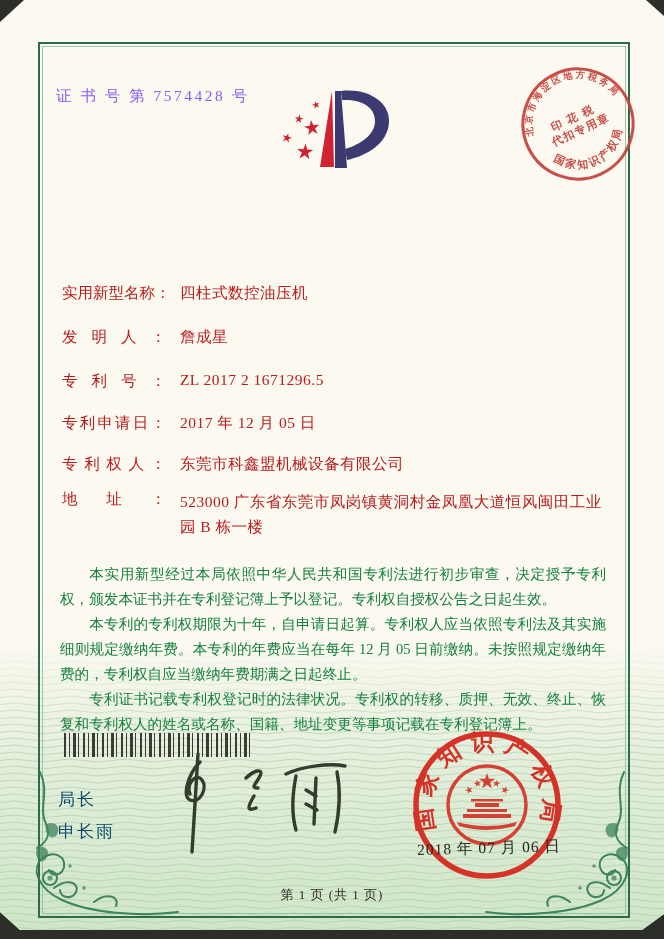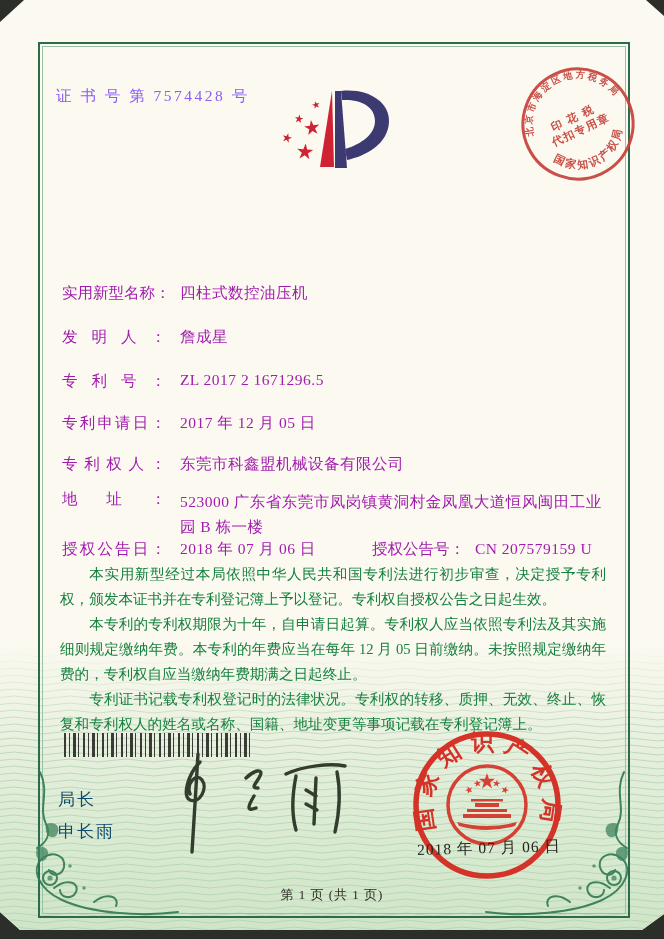--- a/index.html
+++ b/index.html
@@ -22,21 +22,21 @@
   
   .frame{position:absolute;left:38px;top:42px;width:588px;height:872px;z-index:1;
     border:2.5px solid #2c6b4e;}
   .frame::after{content:"";position:absolute;inset:2px;border:1px solid #9ac2a5;}
   .content{position:absolute;inset:0;z-index:3;}
   .cert-no{position:absolute;left:56px;top:86px;font-size:15.5px;letter-spacing:2.5px;color:#8b5cf6;}
   .logo{position:absolute;left:264px;top:72px;z-index:3;}
   .tax-stamp{position:absolute;left:514px;top:58px;z-index:4;opacity:.92;}
   .title{position:absolute;left:0;top:188px;width:100%;text-align:center;
     font-size:34px;font-weight:600;letter-spacing:10px;color:#17170f;}
-  .field-row{position:absolute;left:62px;width:560px;font-size:15.5px;color:#a21caf;white-space:nowrap;}
+  .field-row{position:absolute;left:62px;width:560px;font-size:15.5px;color:#b91c1c;white-space:nowrap;}
   .flabel{display:inline-block;width:104px;text-align:justify;text-align-last:justify;
     text-justify:inter-ideograph;margin-right:10px;vertical-align:top;}
   .fvalue{letter-spacing:.5px;}
   .fvalue.addr{display:inline-block;width:432px;white-space:normal;line-height:25px;}
   .grant-right{position:absolute;left:310px;top:0;white-space:nowrap;}
   .flabel2{margin-right:6px;}
   .paras{position:absolute;left:60px;top:562px;width:546px;color:#15803d;
     font-size:14.6px;line-height:25px;text-align:justify;}
   .paras p{margin:0;text-indent:2em;}
   .barcode{position:absolute;left:64px;top:733px;width:190px;height:24px;opacity:.88;
@@ -160,28 +160,20 @@
       <span class="fvalue">2017 年 12 月 05 日</span>
     </div>
     <div class="field-row" style="top:454px">
       <span class="flabel">专利权人：</span>
       <span class="fvalue">东莞市科鑫盟机械设备有限公司</span>
     </div>
     <div class="field-row" style="top:489px">
       <span class="flabel">地址：</span>
       <span class="fvalue addr">523000 广东省东莞市凤岗镇黄洞村金凤凰大道恒风闽田工业园 B 栋一楼</span>
     </div>
-    <div class="field-row" style="top:539px">
-      <span class="flabel">授权公告日：</span>
-      <span class="fvalue">2018 年 07 月 06 日</span>
-      <span class="grant-right">
-        <span class="flabel2">授权公告号：</span>
-        <span class="fvalue">CN 207579159 U</span>
-      </span>
-    </div>
 
     <div class="paras">
       <p>本实用新型经过本局依照中华人民共和国专利法进行初步审查，决定授予专利权，颁发本证书并在专利登记簿上予以登记。专利权自授权公告之日起生效。</p>
       <p>本专利的专利权期限为十年，自申请日起算。专利权人应当依照专利法及其实施细则规定缴纳年费。本专利的年费应当在每年 12 月 05 日前缴纳。未按照规定缴纳年费的，专利权自应当缴纳年费期满之日起终止。</p>
       <p>专利证书记载专利权登记时的法律状况。专利权的转移、质押、无效、终止、恢复和专利权人的姓名或名称、国籍、地址变更等事项记载在专利登记簿上。</p>
     </div>
 
     <div class="barcode"></div>
 
     <div class="director">

